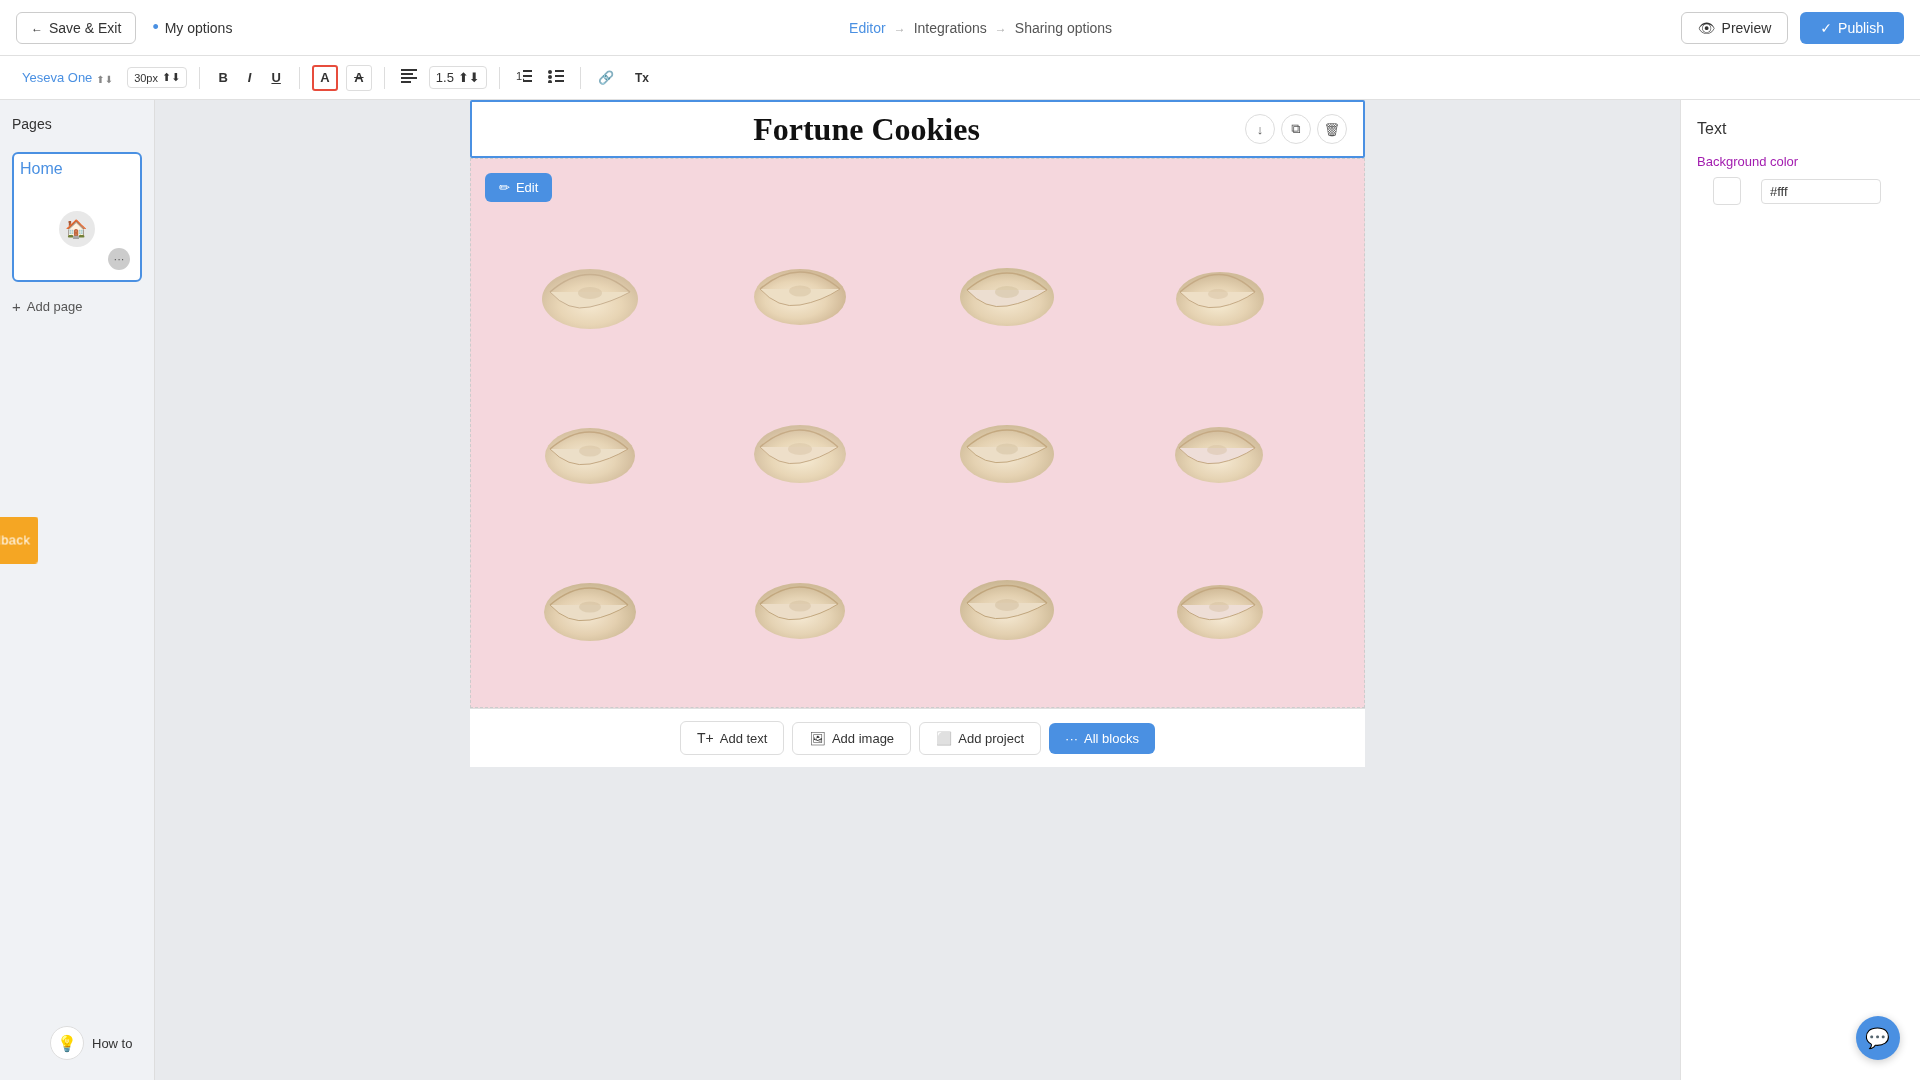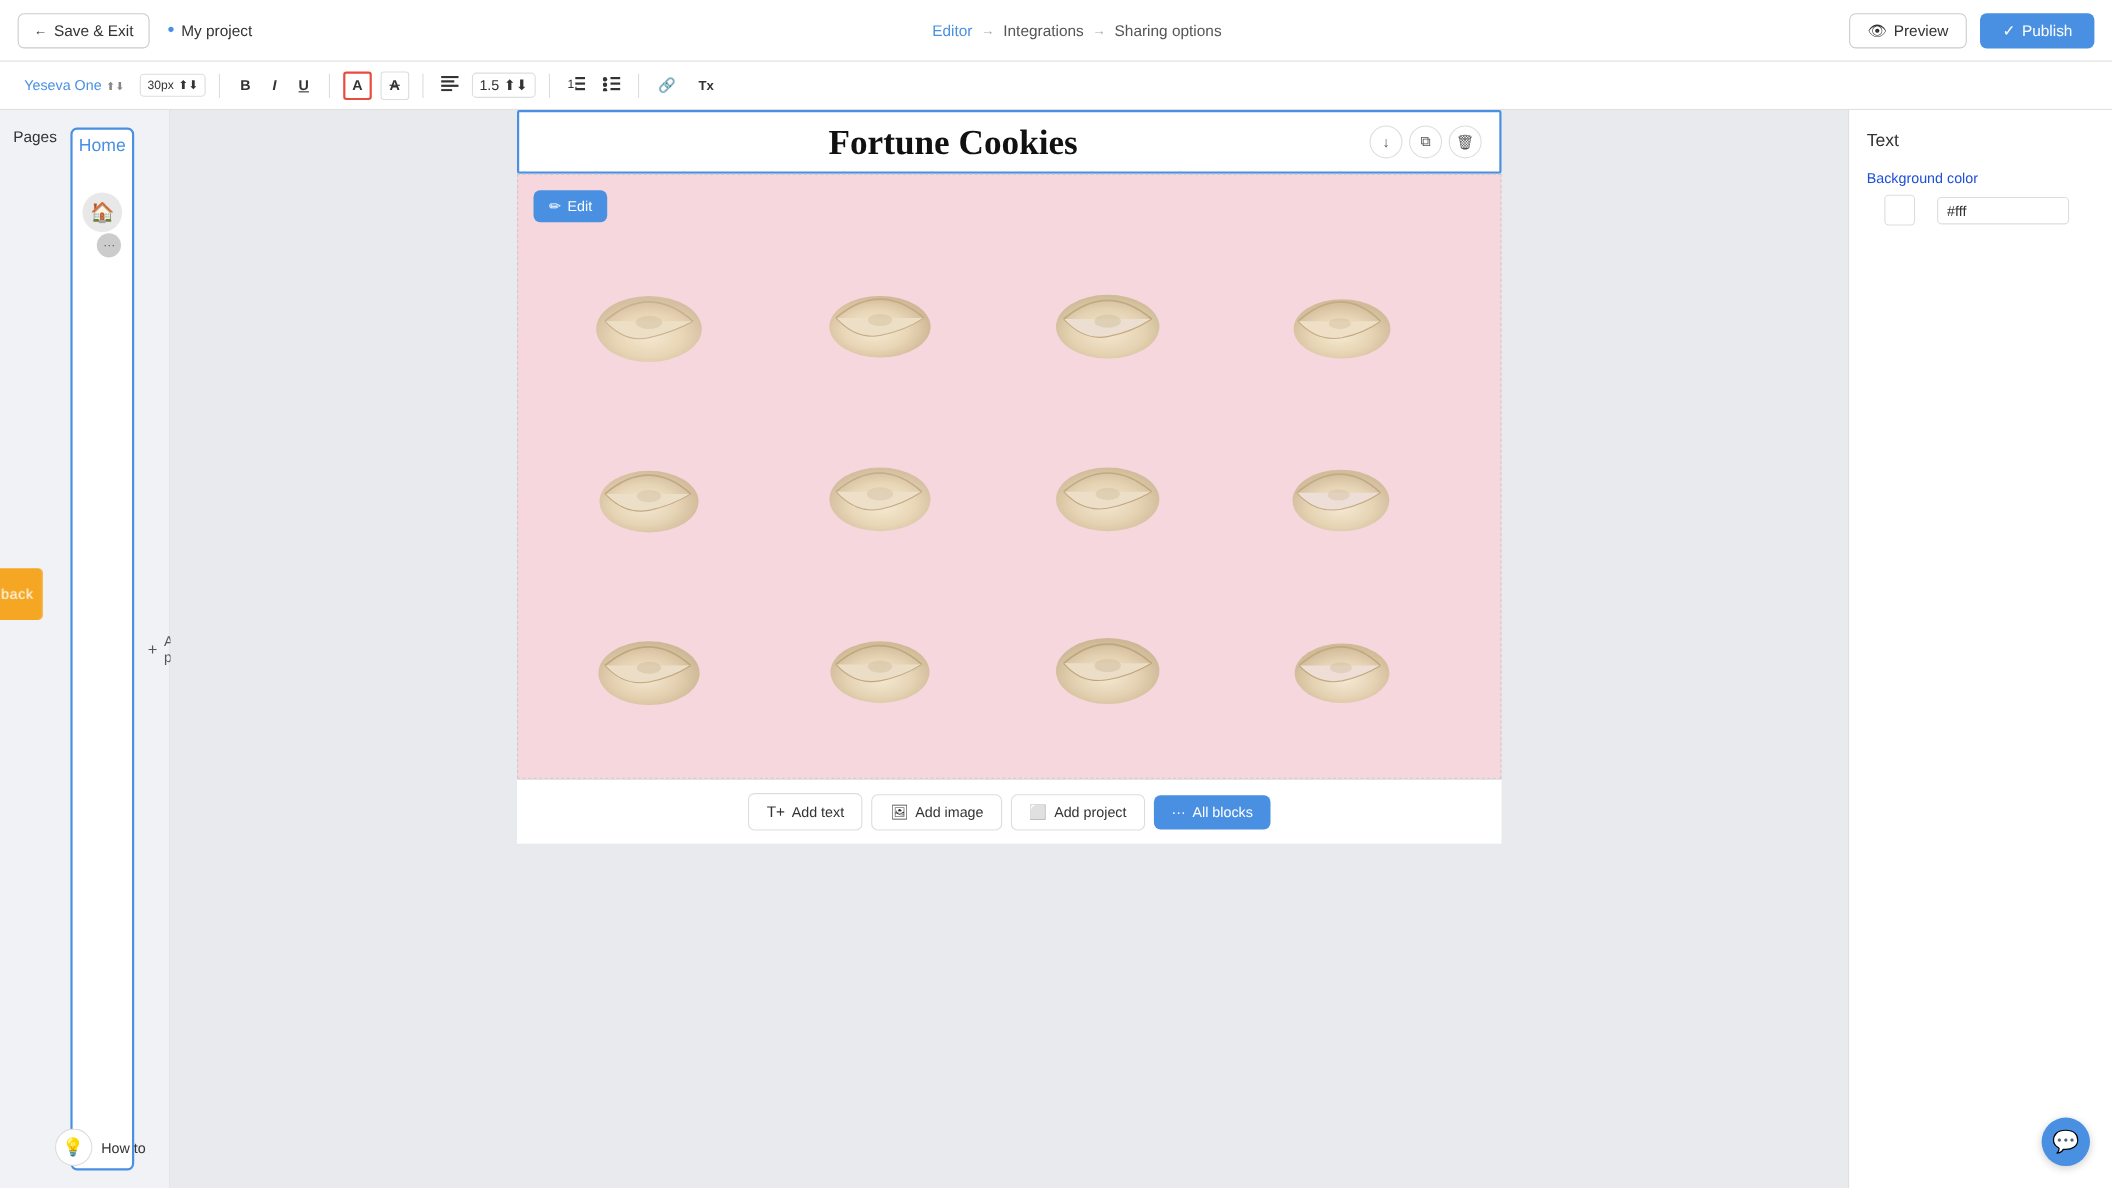--- a/index.html
+++ b/index.html
@@ -116,21 +116,21 @@
     .main-layout {
       flex: 1; display: flex; overflow: hidden;
     }
 
     
     .sidebar {
       width: 155px;
       background: #f0f2f5;
       border-right: 1px solid #ddd;
       padding: 16px 12px;
-      display: flex; flex-direction: row; gap: 12px;
+      display: flex; flex-direction: column; gap: 12px;
       flex-shrink: 0;
     }
     .sidebar-title { font-size: 14px; color: #333; font-weight: 500; margin-bottom: 8px; }
     .page-thumb {
       background: #fff;
       border: 2px solid #4A90E2;
       border-radius: 6px;
       padding: 6px;
       cursor: pointer;
     }
@@ -256,21 +256,21 @@
 
     
     .right-panel {
       width: 240px;
       background: #fff;
       border-left: 1px solid #e0e0e0;
       padding: 20px 16px;
       flex-shrink: 0;
     }
     .panel-title { font-size: 16px; font-weight: 500; color: #333; margin-bottom: 16px; }
-    .panel-label { font-size: 13px; color: #1d4ed8; margin-bottom: 8px; }
+    .panel-label { font-size: 13px; color: #a21caf; margin-bottom: 8px; }
     .color-row { display: flex; align-items: center; gap: 20px; margin-left: 16px; }
     .color-swatch {
       width: 28px; height: 28px;
       border: 1px solid #ddd; border-radius: 4px;
       background: #fff; cursor: pointer;
     }
     .color-input {
       border: 1px solid #ddd; border-radius: 4px;
       padding: 4px 8px; font-size: 13px; color: #333;
       width: 120px; background: #fff;
@@ -322,21 +322,21 @@
 </head>
 <body>
 
 <div class="top-nav">
   <button class="save-exit-btn">
     <span class="arrow">←</span>
     <span>Save &amp; Exit</span>
   </button>
   <div class="project-name">
     <span class="dot">•</span>
-    <span>My project</span>
+    <span>My options</span>
   </div>
   <div class="nav-center">
     <a class="nav-link active">Editor</a>
     <span class="nav-arrow">→</span>
     <a class="nav-link inactive">Integrations</a>
     <span class="nav-arrow">→</span>
     <a class="nav-link inactive">Sharing options</a>
   </div>
   <div class="nav-right">
     <button class="preview-btn">

